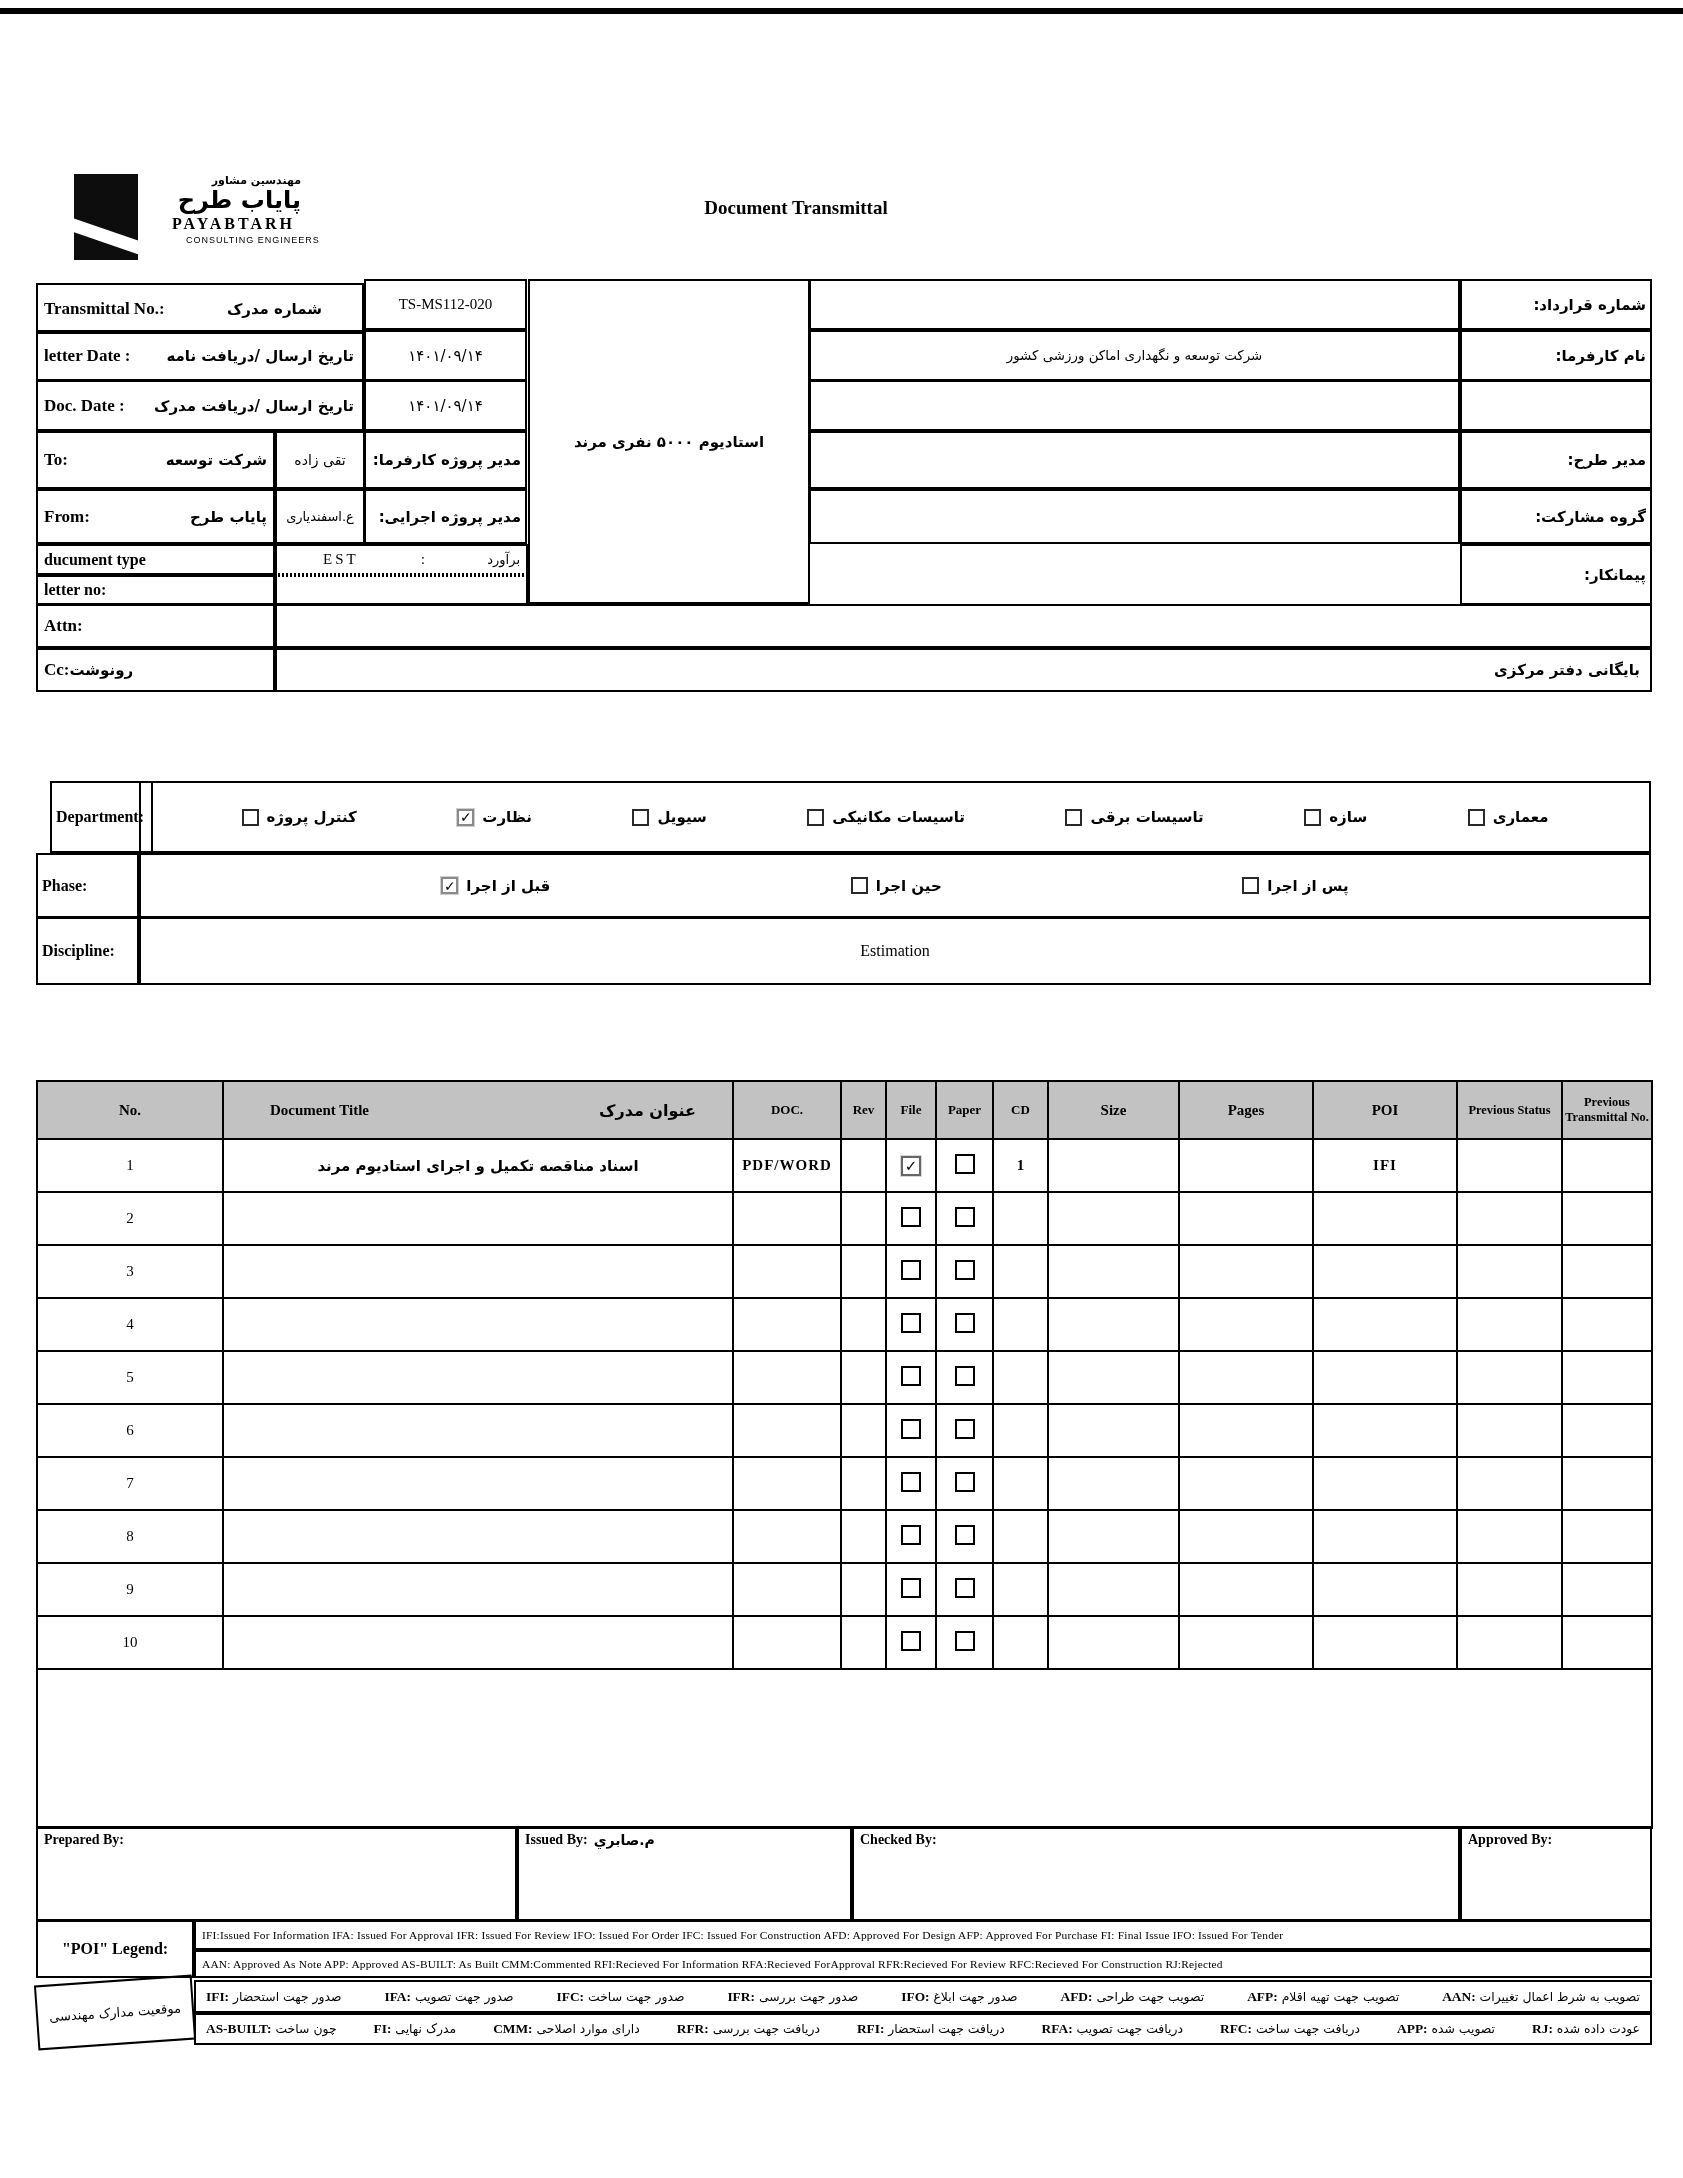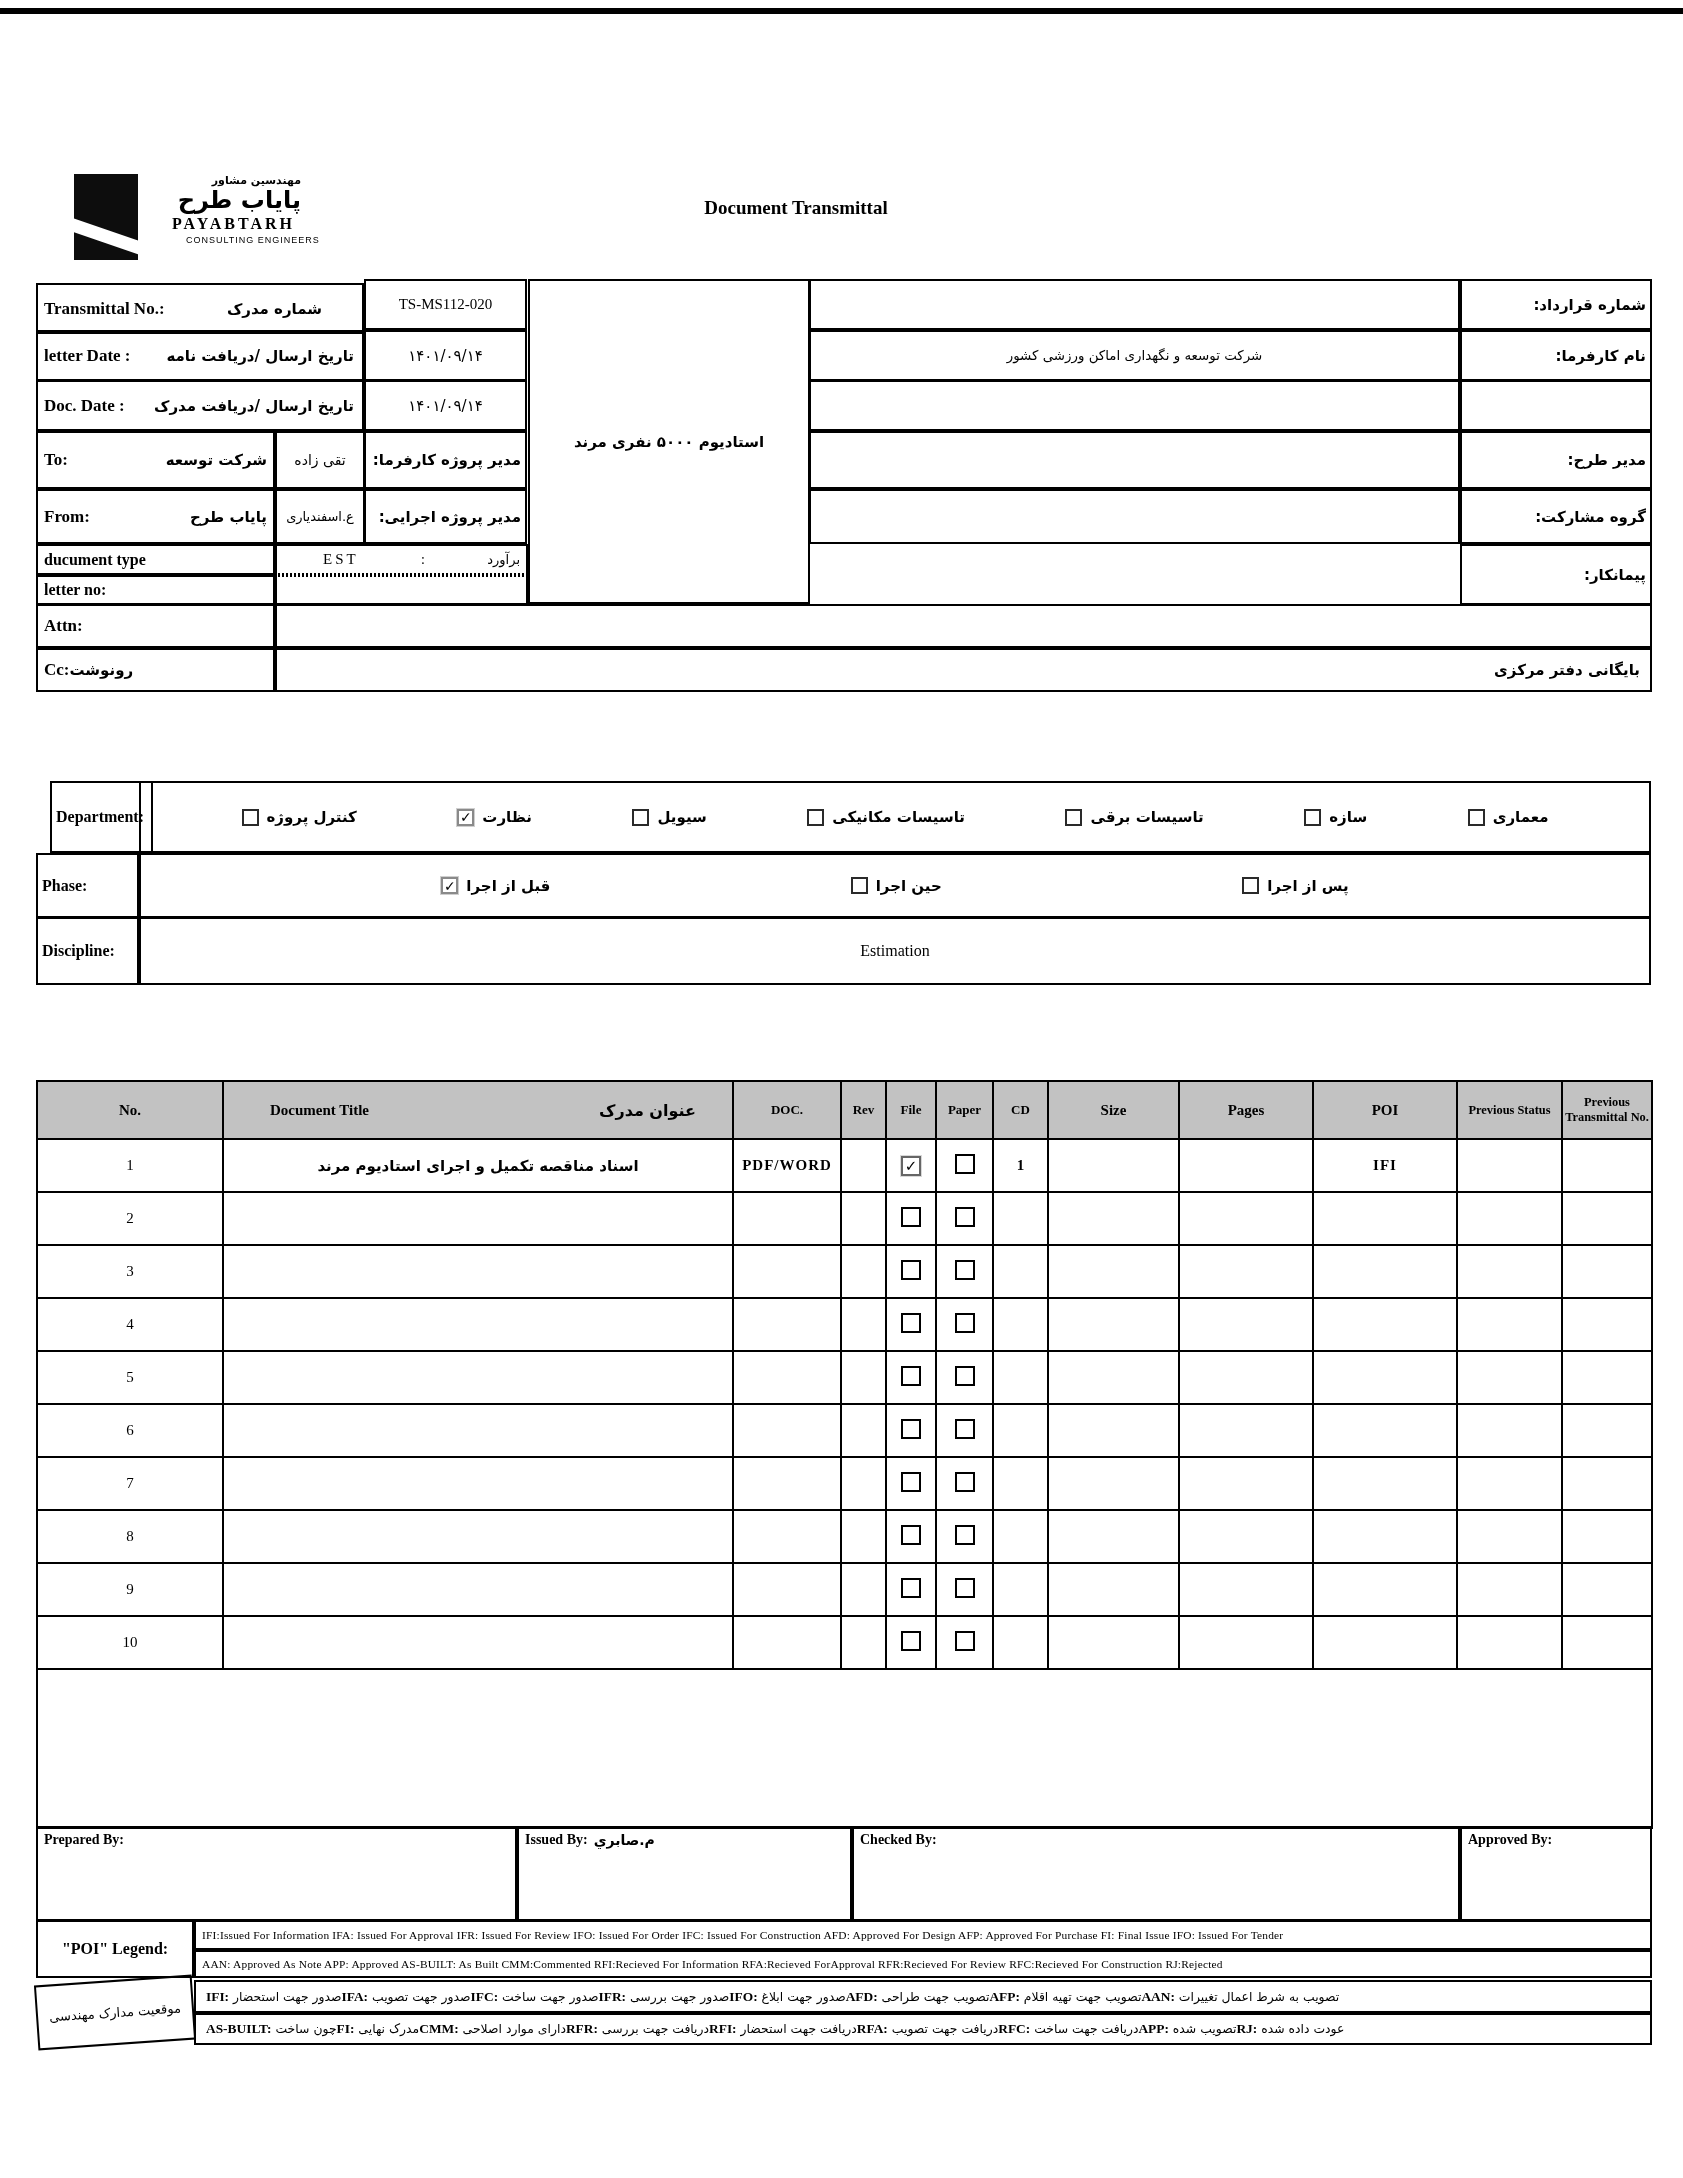--- a/index.html
+++ b/index.html
@@ -52,21 +52,21 @@
   .emptyblock{height:159px !important;}
   
   .stable{position:absolute;left:36px;top:1826px;width:1616px;height:95px;}
   .sig{align-items:flex-start;padding:4px 6px;font-size:14px;font-weight:bold;gap:6px;}
   .sig .fa{font-size:14px;}
   
   .ltable{position:absolute;left:36px;width:1616px;}
   .legend-label{justify-content:center;font-weight:bold;font-size:16px;}
   .legend-line{font-size:11.4px;padding-left:6px;white-space:nowrap;letter-spacing:0.2px;}
   .fa-legend-label{justify-content:center;font-family:"DejaVu Sans",sans-serif;font-size:13px;transform:rotate(-4deg);}
-  .fa-line{display:flex;flex-direction:row;align-items:center;width:100%;
+  .fa-line{display:flex;flex-direction:row;justify-content:space-between;align-items:center;width:100%;
            padding:0 10px;box-sizing:border-box;font-family:"DejaVu Sans",sans-serif;font-size:12.4px;white-space:nowrap;}
   .fa-seg b{font-family:"Liberation Serif",serif;font-size:13.4px;}
 </style>
 </head>
 <body>
 
 <div class="page">
   <div class="topline"></div>
 
   <div class="logo-wrap">

